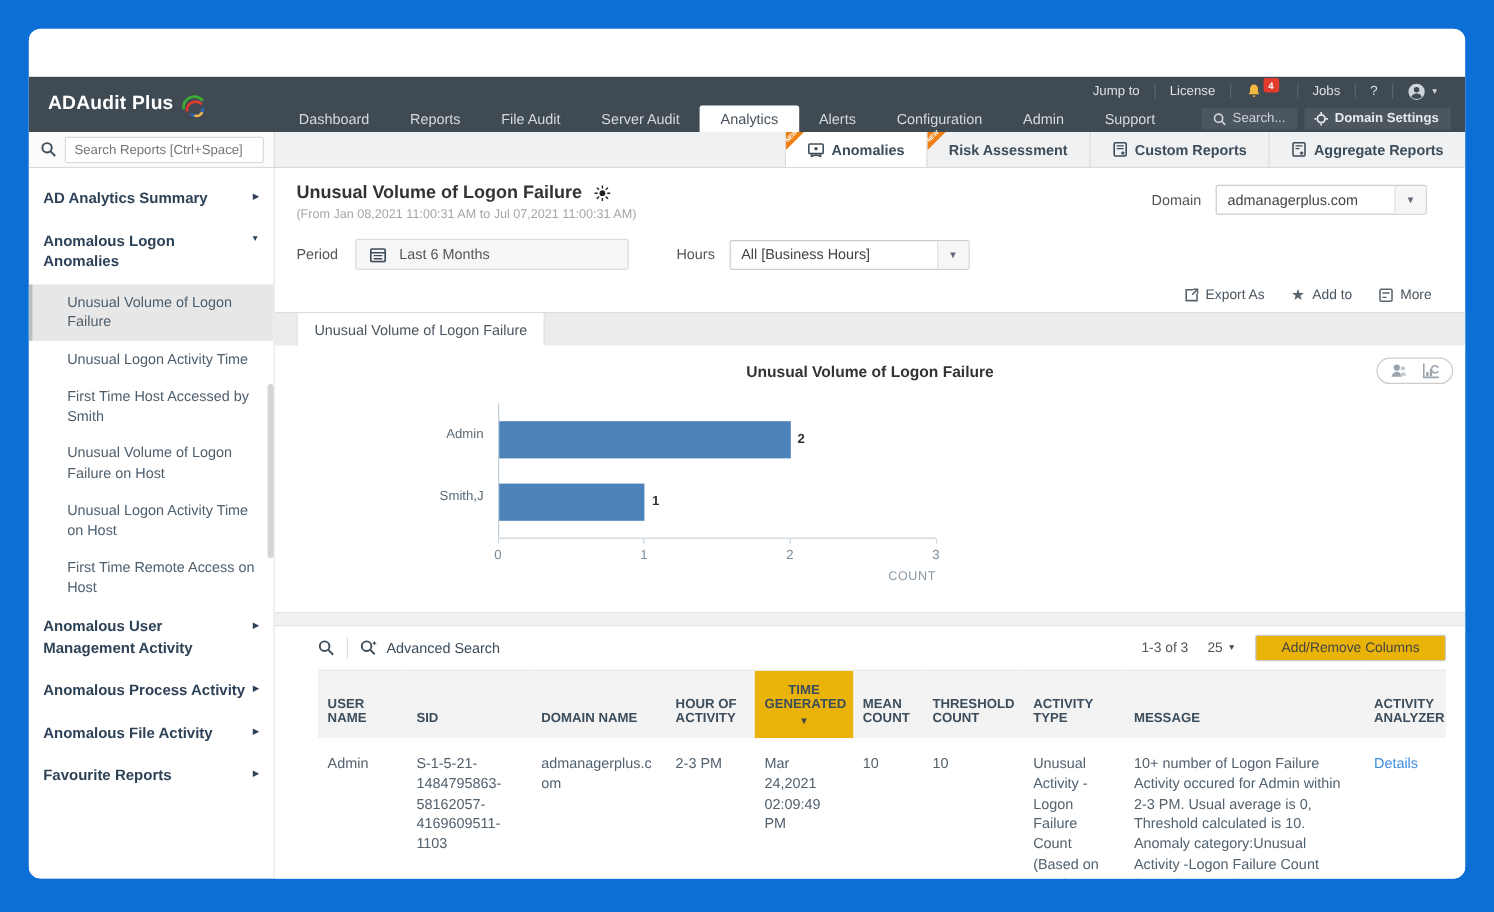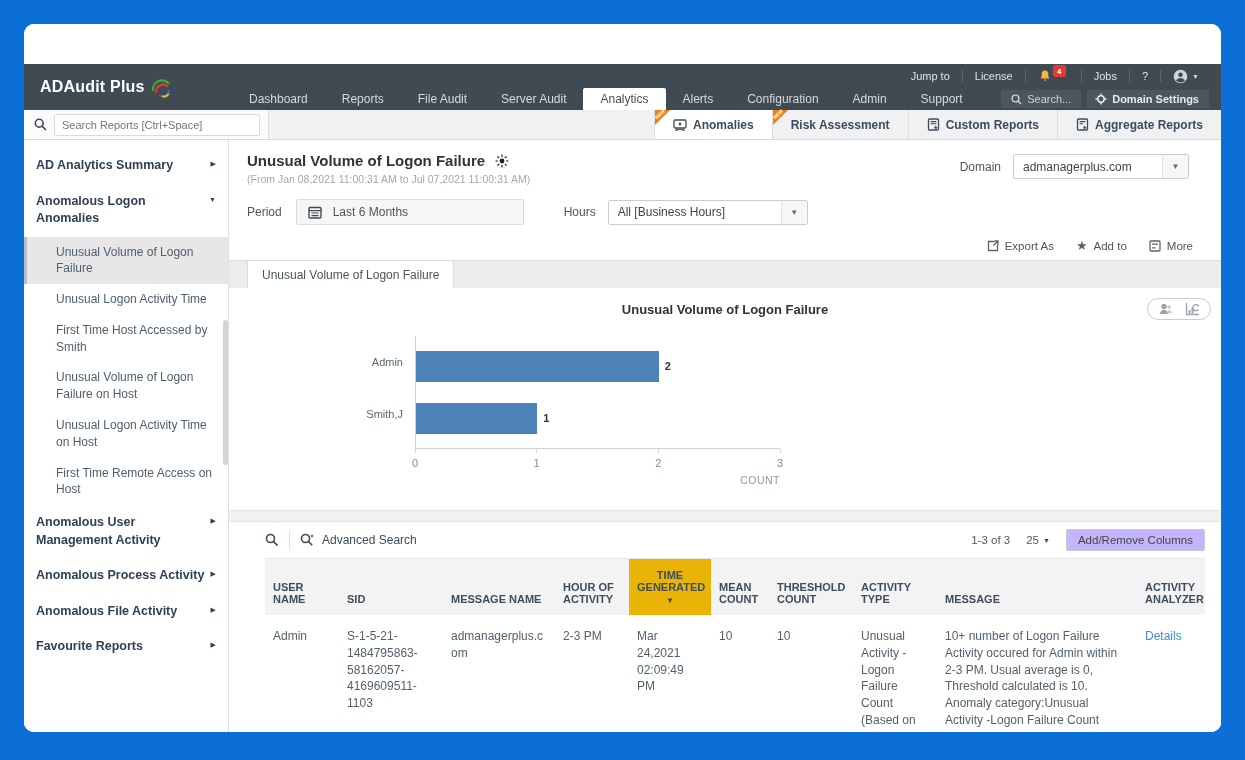--- a/index.html
+++ b/index.html
@@ -22,21 +22,21 @@
   .nav-row { height:22px; display:flex; align-items:stretch; }
   .main-nav { display:flex; margin-left:28px; }
   .nav-tab { padding:0 17px; display:flex; align-items:center; font-size:12px; color:#d5dade; cursor:pointer; white-space:nowrap; }
   .nav-tab.active { background:#fff; color:#45505a; border-radius:2px 2px 0 0; }
   .nav-right { margin-left:auto; display:flex; align-items:center; gap:6px; padding-right:12px; }
   .search-btn { display:flex; align-items:center; gap:5px; background:#4b565f; border-radius:2px; height:18px; padding:0 10px; font-size:11px; color:#ccd3d9; cursor:pointer; }
   .domsettings { display:flex; align-items:center; gap:5px; background:#4b565f; border-radius:2px 0 0 0; height:18px; padding:0 10px 0 8px; font-size:11px; color:#e6eaed; font-weight:bold; cursor:pointer; }
 
   
   .subbar { height:30px; background:#f0f1f2; border-bottom:1px solid #d8dadb; display:flex; }
-  .subbar-left { width:245px; border-right:1px solid #dcdddd; display:flex; align-items:center; padding:0 8px 0 10px; gap:7px; background:#fbfbfb; }
+  .subbar-left { width:205px; border-right:1px solid #dcdddd; display:flex; align-items:center; padding:0 8px 0 10px; gap:7px; background:#fbfbfb; }
   .side-search-input { flex:1; height:22px; border:1px solid #d9dadb; background:#fff; border-radius:2px; font-size:11px; color:#8d979e; padding:0 7px; font-family:"Liberation Sans",sans-serif; }
   .subbar-right { margin-left:auto; display:flex; align-items:stretch; }
   .tool-tab { position:relative; display:flex; align-items:center; gap:6px; padding:0 18px; font-size:12px; color:#3c4c59; font-weight:bold; border-left:1px solid #dcdddd; cursor:pointer; white-space:nowrap; }
   .tool-tab.active { background:#fff; }
   .ribbon { position:absolute; left:0; top:0; width:0; height:0; border-top:15px solid #f07f13; border-right:15px solid transparent; }
   .ribbon span { position:absolute; top:-14px; left:-1px; font-size:5px; color:#fff; font-weight:bold; transform:rotate(-45deg); }
 
   
   .body { position:relative; display:flex; height:592px; background:#fff; }
   .sidebar { position:relative; width:205px; border-right:1px solid #e0e0e0; background:#fff; padding-top:8px; overflow:hidden; }
@@ -100,21 +100,21 @@
 
   
   .table-section { background:#fff; padding:0 16px 0 36px; }
   .table-toolbar { display:flex; align-items:center; height:36px; gap:10px; color:#4a5560; }
   .tt-sep { width:1px; height:18px; background:#ddd; }
   .adv-search { display:flex; align-items:center; gap:7px; font-size:12px; color:#3c4c59; cursor:pointer; }
   .tt-right { margin-left:auto; display:flex; align-items:center; gap:16px; }
   .pag { font-size:11.5px; color:#555; }
   .psize { font-size:11.5px; color:#555; display:flex; align-items:center; gap:4px; cursor:pointer; }
   .psize .chev-sm { font-size:7px; color:#445; }
-  .addrem { border:1px solid #c9c9c9; border-radius:2px; background:#c4b5fd; font-size:11.5px; color:#444; padding:4px 11px; cursor:pointer; font-family:"Liberation Sans",sans-serif; }
+  .addrem { border:1px solid #c9c9c9; border-radius:2px; background:#eab308; font-size:11.5px; color:#444; padding:4px 21px; cursor:pointer; font-family:"Liberation Sans",sans-serif; }
 
   table.data { border-collapse:collapse; width:940px; table-layout:fixed; }
   table.data thead tr { background:#f3f3f3; }
   table.data th { font-size:11px; color:#3c4d5c; text-align:left; vertical-align:bottom; padding:10px 8px 10px 8px; font-weight:bold; border-top:1px solid #e8e8e8; }
   table.data th.hl { background:#eab308;text-align:center; }
   table.data th .sort { display:block; font-size:8px; color:#444; margin-top:3px; }
   table.data td { font-size:12px; color:#52616e; vertical-align:top; padding:13px 8px; line-height:1.4; border-bottom:1px solid #dcdcdc; word-wrap:break-word; }
   table.data col.c0{width:74px} table.data col.c1{width:104px} table.data col.c2{width:112px}
   table.data col.c3{width:74px} table.data col.c4{width:82px} table.data col.c5{width:58px}
   table.data col.c6{width:84px} table.data col.c7{width:84px} table.data col.c8{width:200px}
@@ -491,21 +491,21 @@
               <col class="c5">
                 <col class="c6">
                 <col class="c7">
                 <col class="c8">
                 <col class="c9">
             </colgroup>
             <thead>
                 <tr id="table-head">
                   <th>USER NAME</th>
                   <th>SID</th>
-                  <th>MESSAGE NAME</th>
+                  <th>DOMAIN NAME</th>
                   <th>HOUR OF ACTIVITY</th>
                   <th class="hl">TIME GENERATED<span class="sort">▼</span></th>
                   <th>MEAN COUNT</th>
                   <th>THRESHOLD COUNT</th>
                   <th>ACTIVITY TYPE</th>
                   <th>MESSAGE</th>
                   <th>ACTIVITY ANALYZER</th>
                 </tr>
               </thead>
             <tbody id="table-body">

